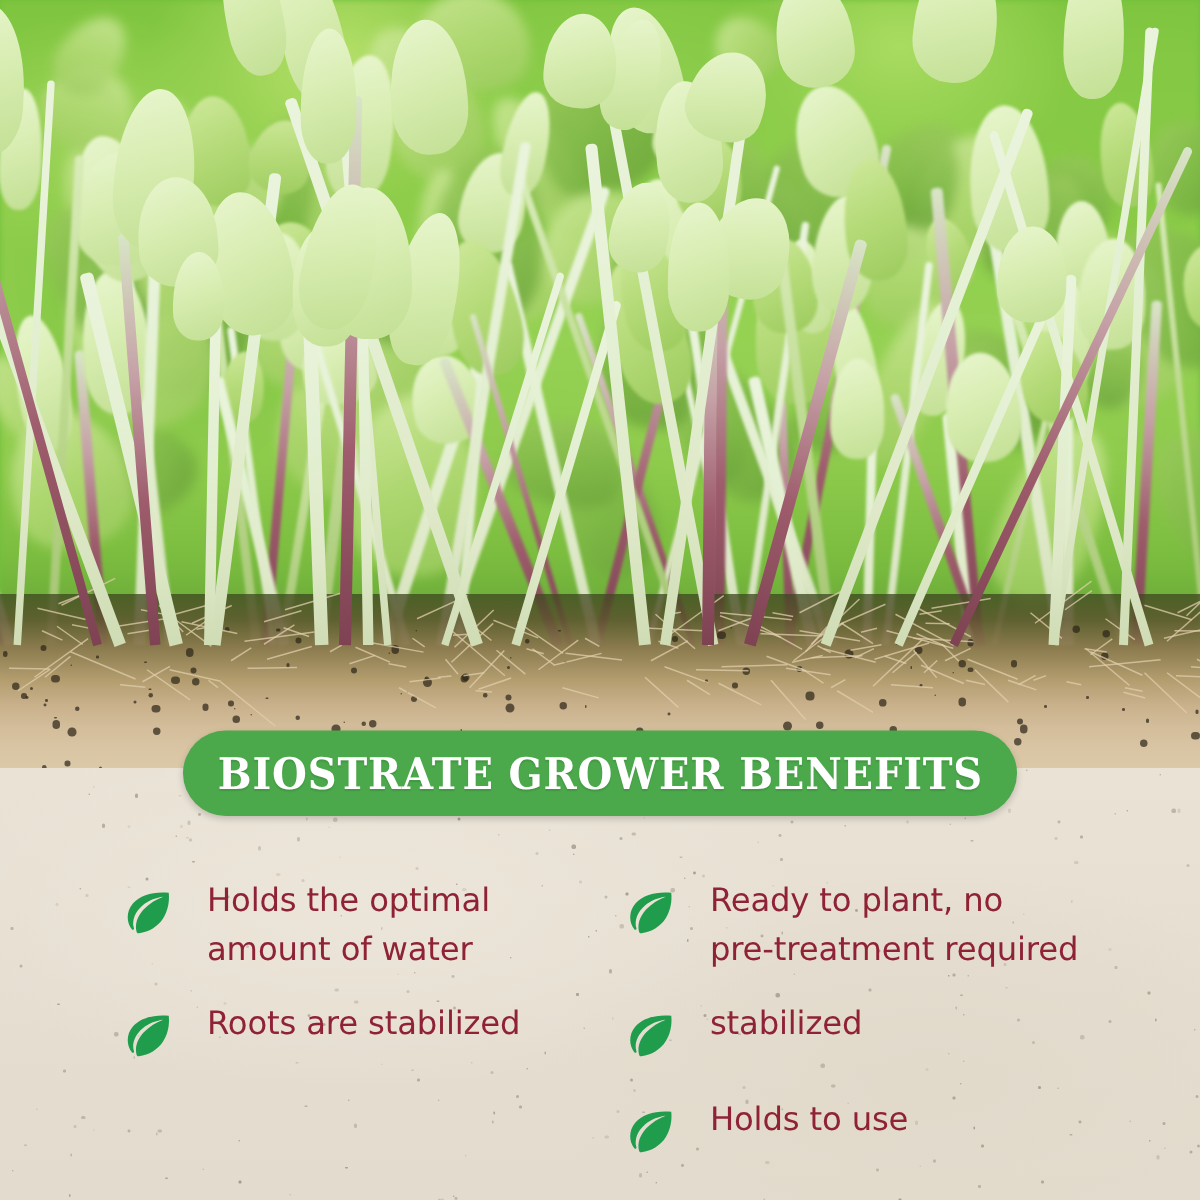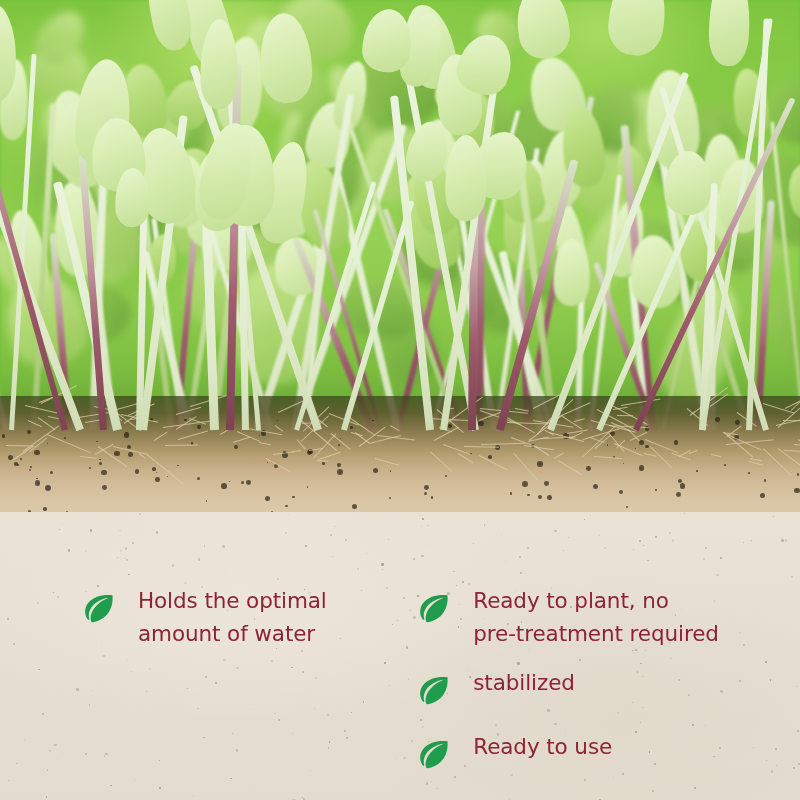--- a/index.html
+++ b/index.html
@@ -935,35 +935,46 @@
         <div class="paper-speck" style="left:529.308700808002px;top:137.08287054723263px;width:0.8924521447124202px;height:0.8924521447124202px;opacity:0.24"></div>
         <div class="paper-speck" style="left:436.5744592792236px;top:276.4510003423556px;width:0.9952058555070338px;height:0.9952058555070338px;opacity:0.41"></div>
         <div class="paper-speck" style="left:96.9331741784388px;top:72.84300330693041px;width:2.270958448187894px;height:2.270958448187894px;opacity:0.42"></div>
         <div class="paper-speck" style="left:350.6184579574589px;top:199.54141626113162px;width:1.4907128576146031px;height:1.4907128576146031px;opacity:0.41"></div>
         <div class="paper-speck" style="left:49.31383135230924px;top:238.0666323816714px;width:2.0290796286096233px;height:2.0290796286096233px;opacity:0.20"></div>
         <div class="paper-speck" style="left:253.51638805750588px;top:197.4690857853131px;width:0.7927194595768672px;height:0.7927194595768672px;opacity:0.12"></div>
         <div class="paper-speck" style="left:38.43722345234697px;top:156.74021823552448px;width:1.44366691147148px;height:1.44366691147148px;opacity:0.38"></div>
       </div>
   </div>
 
+  <div class="banner">
+    <div class="banner-title">BIOSTRATE GROWER BENEFITS</div>
+  </div>
 
   <div class="benefits">
 
     <div class="col col-left">
 
       <div class="benefit-row">
         <span class="benefit-icon">
           <svg viewBox="0 0 34 34">
               <path d="M30.5 3.2C20.8 2.2 11.6 4.6 6.6 10.4 1.9 15.8 2.3 23.3 6 27.6c0.6 0.7 1.6 0.1 1.3-0.7C5.6 21.7 8.2 15.6 13 11.6c4.3-3.6 9.4-5.3 13.8-5.8-4.4 1.6-9.4 4.5-13.1 8.6-4.2 4.6-6 10.2-4.6 14.9 0.2 0.6 0.8 1 1.5 0.9 6.8-1 12.6-4.5 16.1-9.9 3.4-5.2 4.4-11.5 3.8-17.1z" fill="#1F9D4D"></path>
             </svg>
         </span>
         <span class="benefit-text">Holds the optimal
 amount of water</span>
       </div>
 
+      <div class="benefit-row">
+        <span class="benefit-icon">
+          <svg viewBox="0 0 34 34">
+              <path d="M30.5 3.2C20.8 2.2 11.6 4.6 6.6 10.4 1.9 15.8 2.3 23.3 6 27.6c0.6 0.7 1.6 0.1 1.3-0.7C5.6 21.7 8.2 15.6 13 11.6c4.3-3.6 9.4-5.3 13.8-5.8-4.4 1.6-9.4 4.5-13.1 8.6-4.2 4.6-6 10.2-4.6 14.9 0.2 0.6 0.8 1 1.5 0.9 6.8-1 12.6-4.5 16.1-9.9 3.4-5.2 4.4-11.5 3.8-17.1z" fill="#1F9D4D"></path>
+            </svg>
+        </span>
+        <span class="benefit-text">Roots are stabilized</span>
+      </div>
 
 
     </div>
 
     <div class="col col-right">
 
       <div class="benefit-row">
         <span class="benefit-icon">
           <svg viewBox="0 0 34 34">
               <path d="M30.5 3.2C20.8 2.2 11.6 4.6 6.6 10.4 1.9 15.8 2.3 23.3 6 27.6c0.6 0.7 1.6 0.1 1.3-0.7C5.6 21.7 8.2 15.6 13 11.6c4.3-3.6 9.4-5.3 13.8-5.8-4.4 1.6-9.4 4.5-13.1 8.6-4.2 4.6-6 10.2-4.6 14.9 0.2 0.6 0.8 1 1.5 0.9 6.8-1 12.6-4.5 16.1-9.9 3.4-5.2 4.4-11.5 3.8-17.1z" fill="#1F9D4D"></path>
@@ -981,19 +992,19 @@
         </span>
         <span class="benefit-text">stabilized</span>
       </div>
 
       <div class="benefit-row">
         <span class="benefit-icon">
           <svg viewBox="0 0 34 34">
               <path d="M30.5 3.2C20.8 2.2 11.6 4.6 6.6 10.4 1.9 15.8 2.3 23.3 6 27.6c0.6 0.7 1.6 0.1 1.3-0.7C5.6 21.7 8.2 15.6 13 11.6c4.3-3.6 9.4-5.3 13.8-5.8-4.4 1.6-9.4 4.5-13.1 8.6-4.2 4.6-6 10.2-4.6 14.9 0.2 0.6 0.8 1 1.5 0.9 6.8-1 12.6-4.5 16.1-9.9 3.4-5.2 4.4-11.5 3.8-17.1z" fill="#1F9D4D"></path>
             </svg>
         </span>
-        <span class="benefit-text">Ready to use</span>
+        <span class="benefit-text">Holds to use</span>
       </div>
 
     </div>
   </div>
 
 </div>
 
 </body></html>

